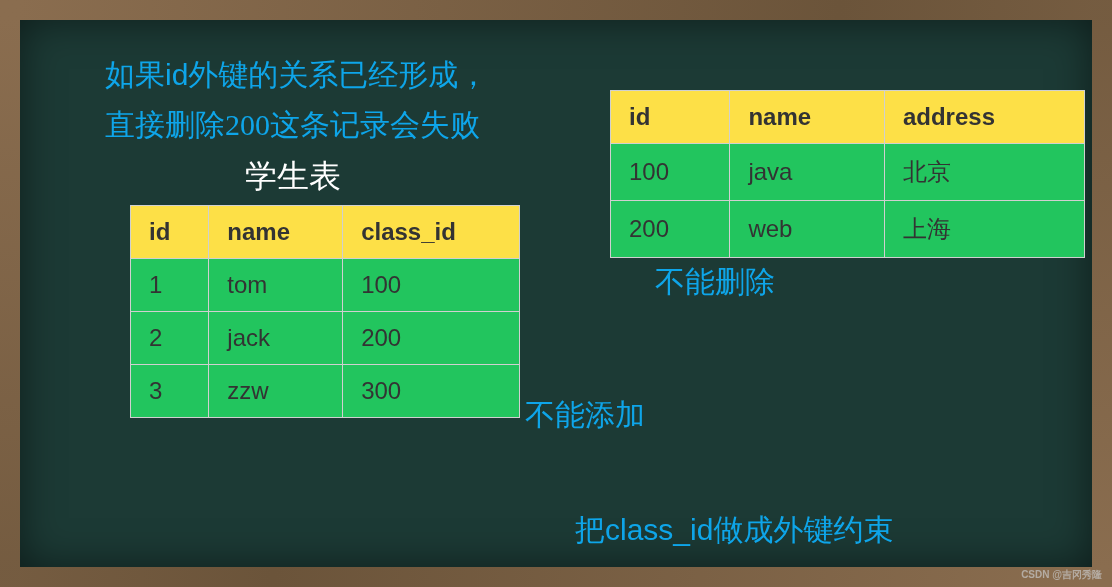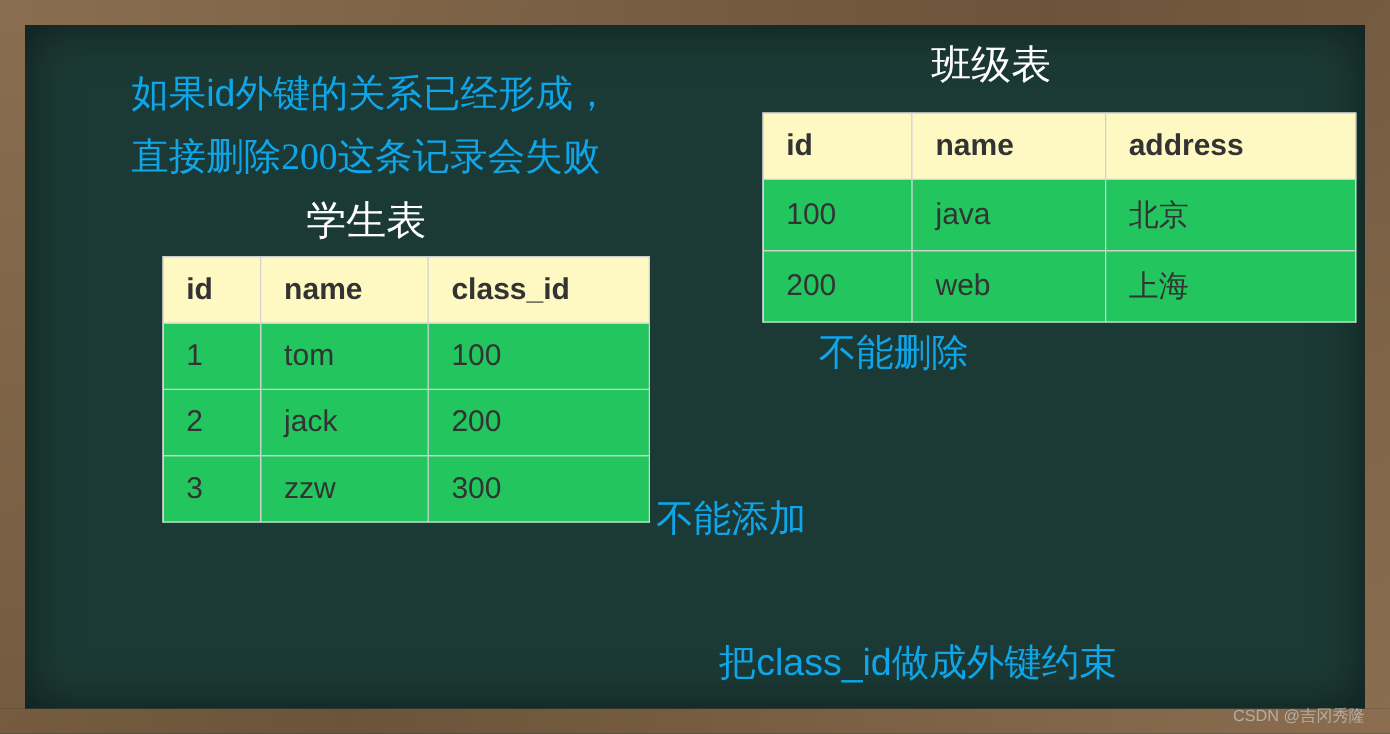--- a/index.html
+++ b/index.html
@@ -39,30 +39,31 @@
       border-collapse: collapse;
     }
     .table-box th, .table-box td {
       border: 1px solid #d0d0d0;
       padding: 12px 18px;
       text-align: left;
       font-size: 24px;
       color: #333;
     }
     .table-box th {
-      background: #fef9c3;
+      background: #fde047;
       font-weight: 700;
     }
     .table-box td { background: #22c55e; }
     .watermark {
       position: absolute;
-      right: 20px;
+      right: 10px;
       bottom: 5px;
       color: rgba(200,200,200,0.7);
-      font-size: 13px;
+      font-size: 10px;
+      font-weight: bold;
     }
   </style>
 </head>
 <body>
 
 <div class="chalkboard"></div>
 
 <div class="content">
 
   <div class="note-text" style="left:105px; top:55px;">如果id外键的关系已经形成，</div>
@@ -92,21 +93,20 @@
       <tr>
         <td>3</td>
         <td>zzw</td>
         <td>300</td>
       </tr>
     </tbody>
   </table>
 
   <div class="note-text" style="left:525px; top:395px;">不能添加</div>
 
-  <div class="title-text" style="left:745px; top:30px;">班级表</div>
 
   <table class="table-box" style="left:610px; top:90px; width:475px;">
     <thead>
       <tr>
         <th>id</th>
         <th>name</th>
         <th>address</th>
       </tr>
     </thead>
     <tbody>

